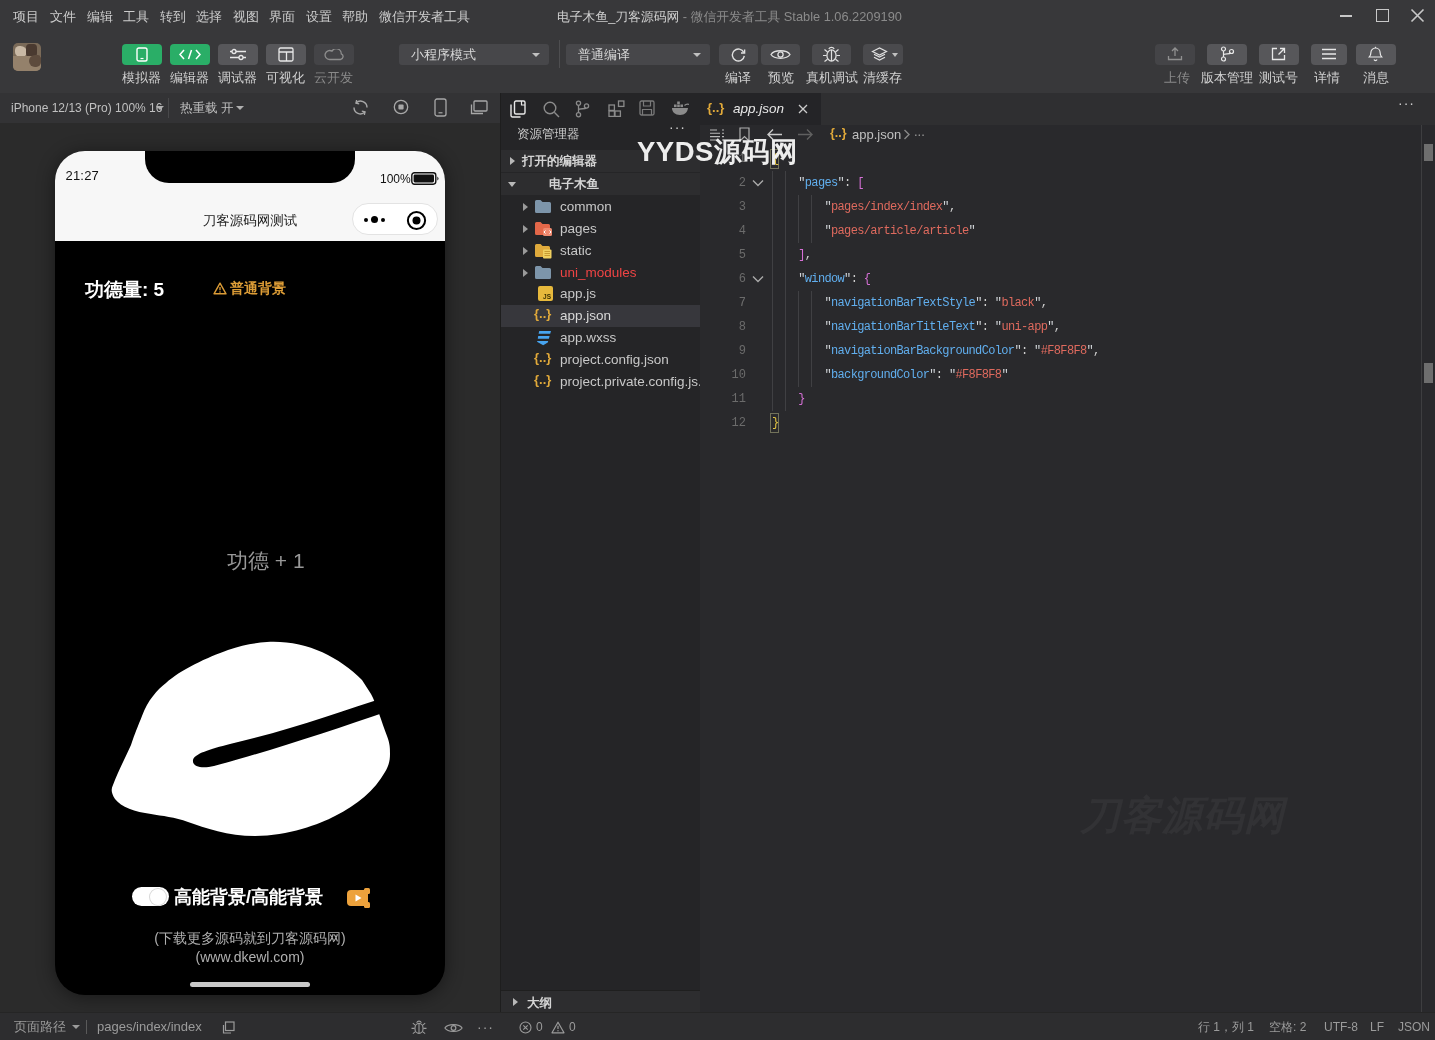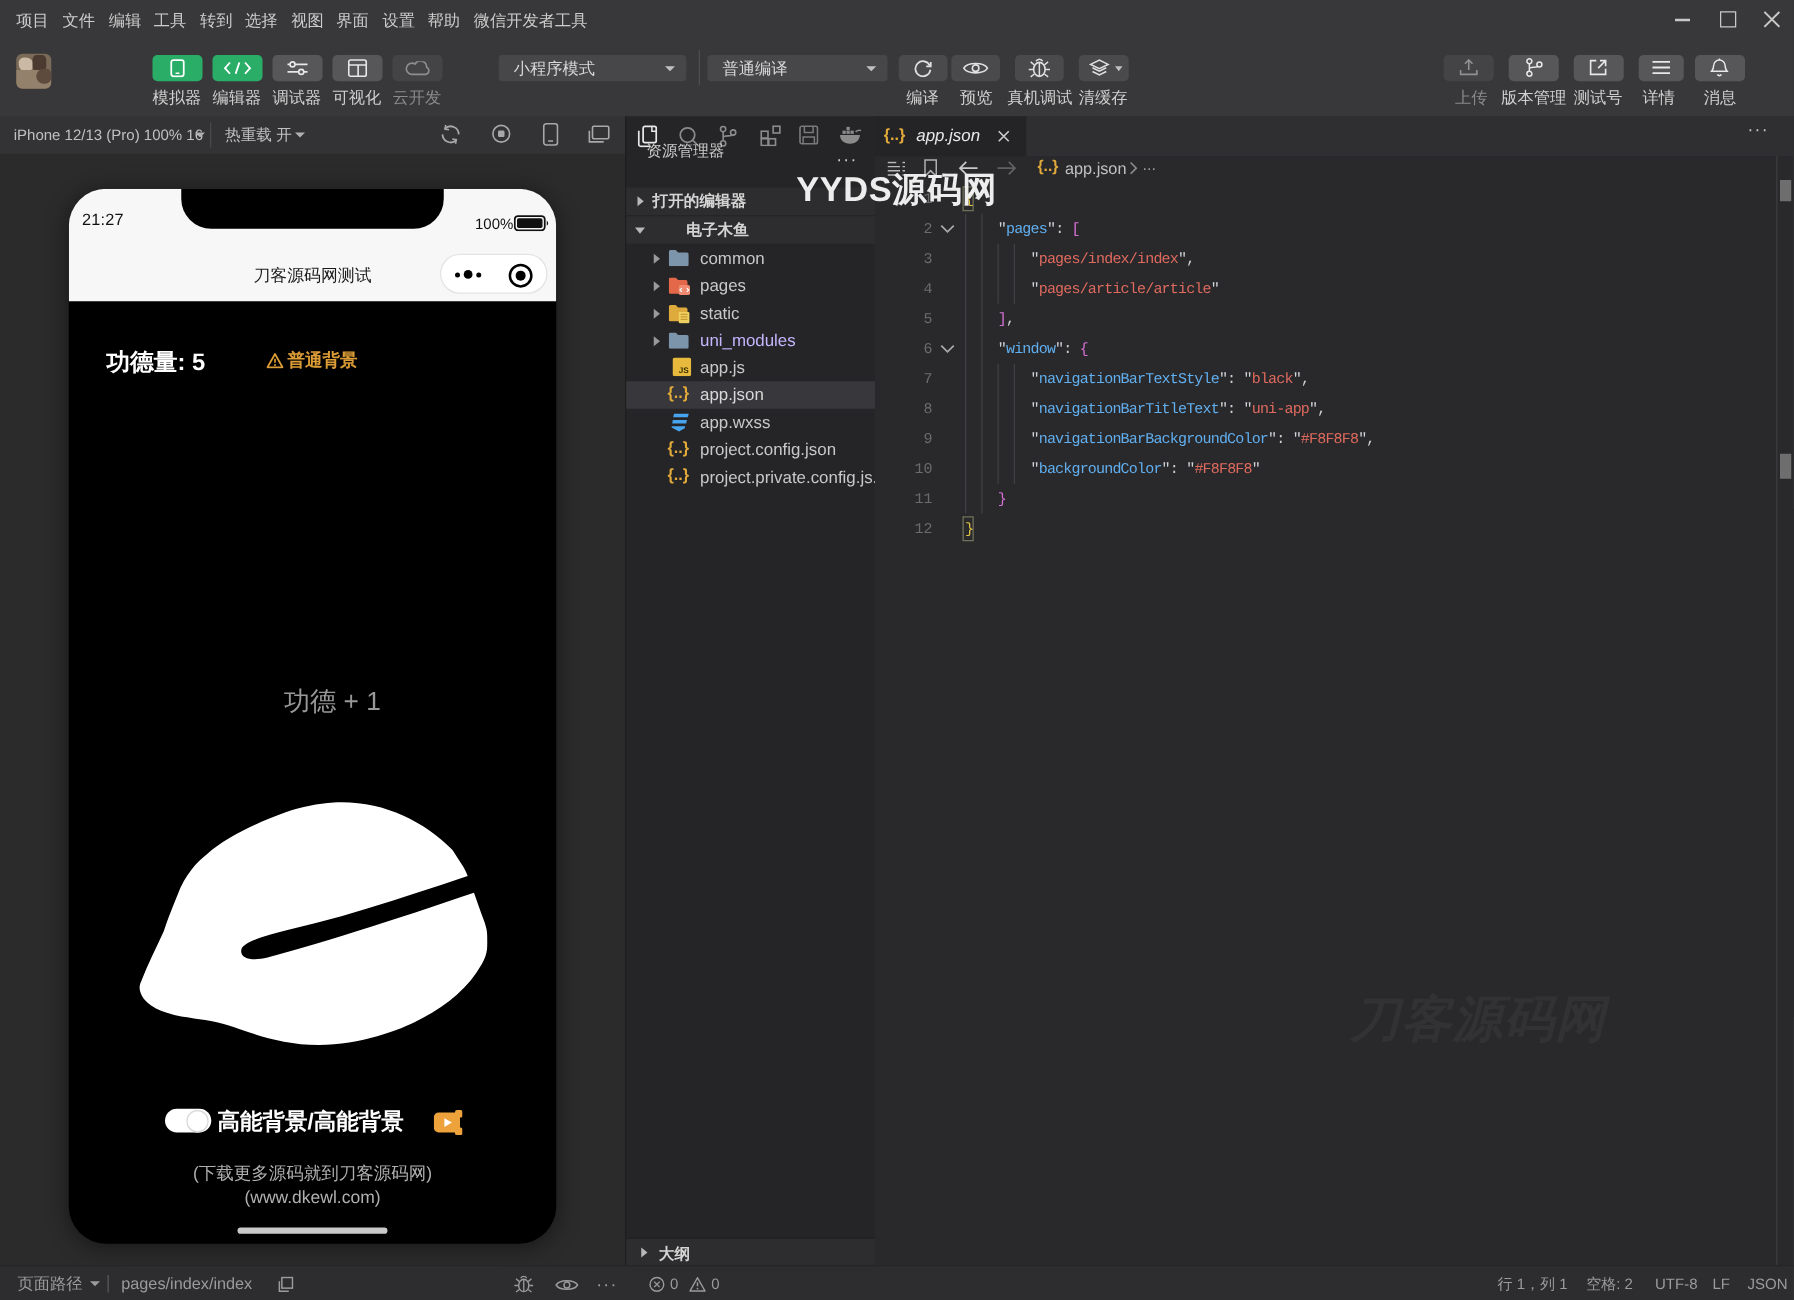--- a/index.html
+++ b/index.html
@@ -42,20 +42,21 @@
     <span class="menu" style="left:50px;">文件</span>
     <span class="menu" style="left:87px;">编辑</span>
     <span class="menu" style="left:123px;">工具</span>
     <span class="menu" style="left:160px;">转到</span>
     <span class="menu" style="left:196px;">选择</span>
     <span class="menu" style="left:233px;">视图</span>
     <span class="menu" style="left:269px;">界面</span>
     <span class="menu" style="left:306px;">设置</span>
     <span class="menu" style="left:342px;">帮助</span>
     <span class="menu" style="left:379px;">微信开发者工具</span>
+    <span id="wintitle" style="left:557px; font-size:12.8px;"><span style="color:#cfcfcf;">电子木鱼_刀客源码网</span><span style="color:#8b8b8b;"> - 微信开发者工具 Stable 1.06.2209190</span></span>
 
     <div class="abs" style="left:1340px; top:15px; width:12px; height:2px; background:#c8c8c8;"></div>
     <div class="abs" style="left:1376px; top:9px; width:13px; height:13px; border:1.5px solid #c8c8c8;"></div>
     <svg class="abs" style="left:1410px; top:8px;" width="15" height="15" viewBox="0 0 15 15">
         <path d="M1.5 1.5 L13.5 13.5 M13.5 1.5 L1.5 13.5" stroke="#c8c8c8" stroke-width="1.6"></path>
       </svg>
   </div>
   <div id="toolbar">
 
     <div class="abs" style="left:13px; top:10px; width:28px; height:28px; border-radius:5px; overflow:hidden; background:#7a6a58;">
@@ -270,21 +271,21 @@
       </svg>
     <svg class="abs" style="left:170px; top:8px;" width="18" height="15" viewBox="0 0 18 15">
         <path d="M1 7 C1 11 4 14 9 14 C14 14 16.5 11 17 7 Z" fill="#8b8b8b"></path>
         <rect x="3" y="3.5" width="2.6" height="2.6" fill="#8b8b8b"></rect>
         <rect x="6.2" y="3.5" width="2.6" height="2.6" fill="#8b8b8b"></rect>
         <rect x="9.4" y="3.5" width="2.6" height="2.6" fill="#8b8b8b"></rect>
         <rect x="6.2" y="0.5" width="2.6" height="2.6" fill="#8b8b8b"></rect>
         <path d="M13.5 4.5 C15 3 16.5 2.8 18 3.5" fill="none" stroke="#8b8b8b" stroke-width="1.2"></path>
       </svg>
 
-    <span class="abs" style="left:16px; top:20px; font-size:12.5px; color:#cccccc;">资源管理器</span>
+    <span class="abs" style="left:16px; top:33px; font-size:12.5px; color:#cccccc;">资源管理器</span>
     <span class="abs" style="left:168px; top:26px; font-size:14px; color:#cccccc; letter-spacing:1px;">···</span>
 
     <div class="abs" style="left:0; top:57px; width:200px; height:22px; background:#2d2d2f;">
       <div class="abs" style="left:9px; top:7px; width:0; height:0; border-top:4px solid transparent; border-bottom:4px solid transparent; border-left:5px solid #b8b8b8;"></div>
       <span class="abs" style="left:21px; top:3px; font-size:12.5px; font-weight:bold; color:#d4d4d4;">打开的编辑器</span>
     </div>
     <div class="abs" style="left:0; top:80px; width:200px; height:22px; background:#2d2d2f;">
       <div class="abs" style="left:7px; top:9px; width:0; height:0; border-left:4px solid transparent; border-right:4px solid transparent; border-top:5px solid #b8b8b8;"></div>
       <span class="abs" style="left:21px; top:3px; font-size:12.5px; font-weight:bold; color:#d4d4d4;padding-left:27px;">电子木鱼</span>
     </div>
@@ -312,21 +313,21 @@
           <rect x="8" y="5.5" width="8.5" height="9" rx="1" fill="#f0d060"></rect>
           <path d="M9.5 7.5 h5.5 M9.5 9.5 h5.5 M9.5 11.5 h5.5" stroke="#c89a30" stroke-width="1"></path>
         </svg>
       <span class="abs" style="left:59px; top:3px; font-size:13.5px; color:#c8c8c8;">static</span>
     </div>
     <div class="abs" style="left:0; top:168.5px; width:200px; height:22px;">
       <div class="abs" style="left:22px; top:7px; width:0; height:0; border-top:4px solid transparent; border-bottom:4px solid transparent; border-left:5px solid #9a9a9a;"></div>
       <svg class="abs" style="left:34px; top:4px;" width="16" height="13" viewBox="0 0 16 13">
           <path d="M0 1.5 A1.5 1.5 0 0 1 1.5 0 H5.5 L7.5 2 H14.5 A1.5 1.5 0 0 1 16 3.5 V11.5 A1.5 1.5 0 0 1 14.5 13 H1.5 A1.5 1.5 0 0 1 0 11.5 Z" fill="#7d95aa"></path>
         </svg>
-      <span class="abs" style="left:59px; top:3px; font-size:13.5px; color:#c4b5fd;">uni_modules</span>
+      <span class="abs" style="left:59px; top:3px; font-size:13.5px; color:#ef4444;">uni_modules</span>
     </div>
     <div class="abs" style="left:0; top:190px; width:200px; height:22px;">
       <svg class="abs" style="left:37px; top:3px;" width="15" height="15" viewBox="0 0 15 15">
           <rect x="0" y="0" width="15" height="15" rx="2" fill="#e7b93c"></rect>
           <text x="13" y="12.5" text-anchor="end" font-family="Liberation Sans" font-size="6.5" font-weight="bold" fill="#3a3000">JS</text>
         </svg>
       <span class="abs" style="left:59px; top:3px; font-size:13.5px; color:#c8c8c8;">app.js</span>
     </div>
     <div class="abs" style="left:0; top:212px; width:200px; height:22px; background:#37373c;">
       <span class="abs" style="left:33px; top:1px; font-size:13px; font-weight:bold; color:#e2aa3a;">{..}</span>

